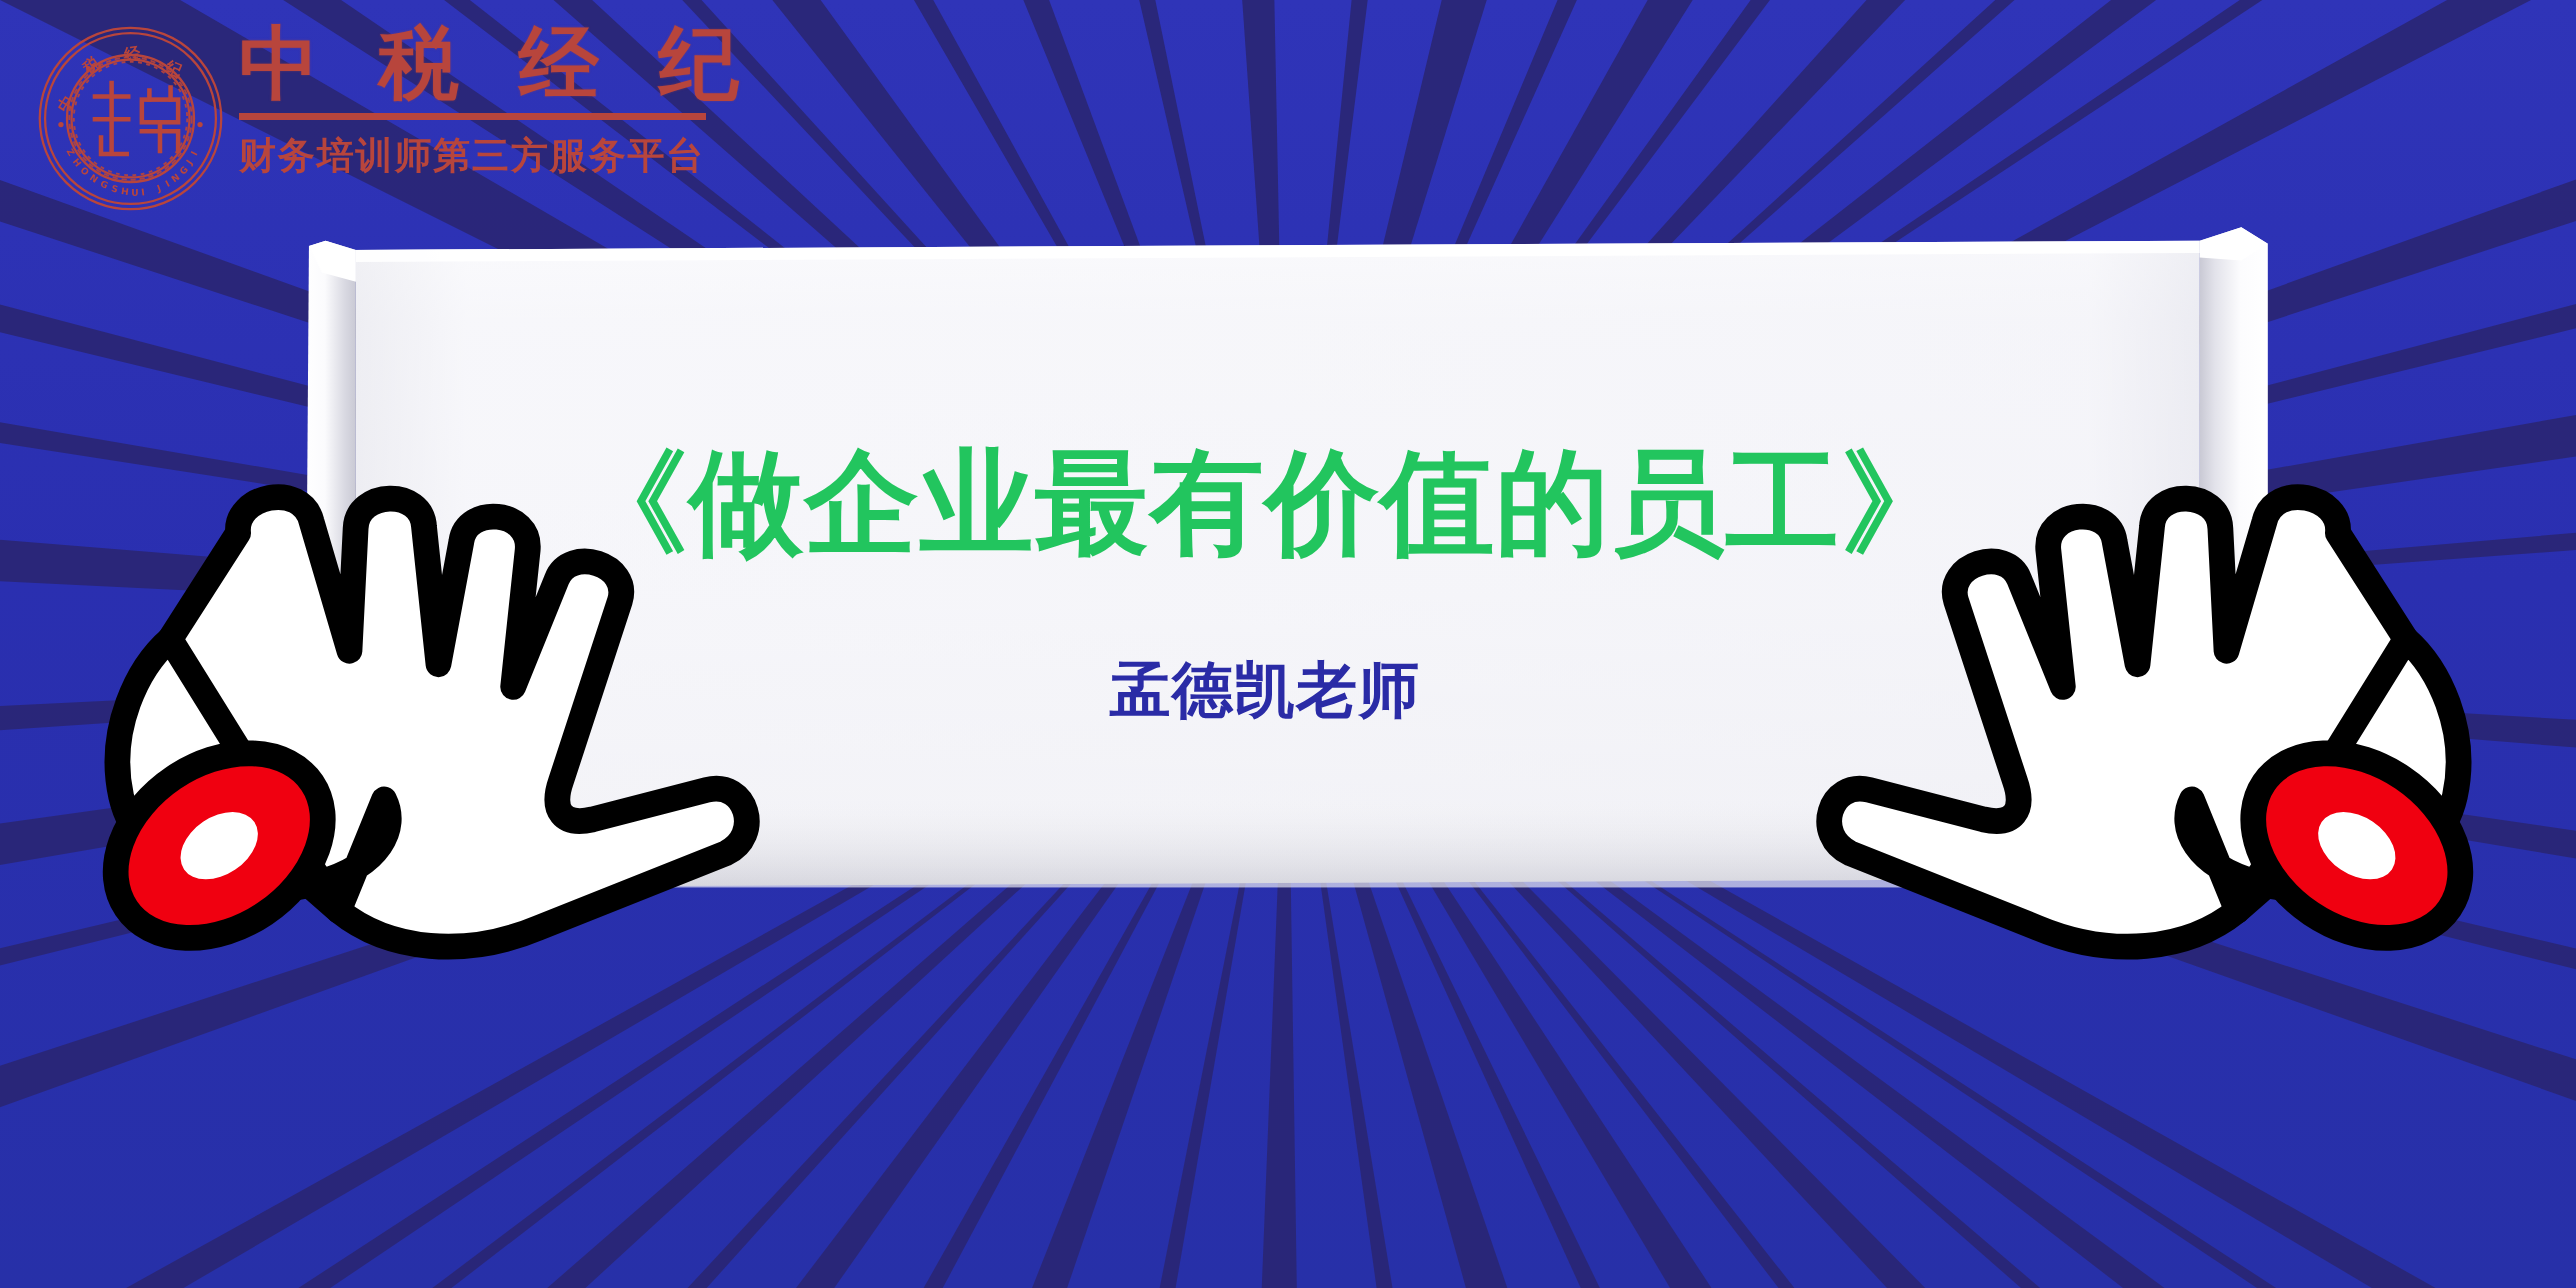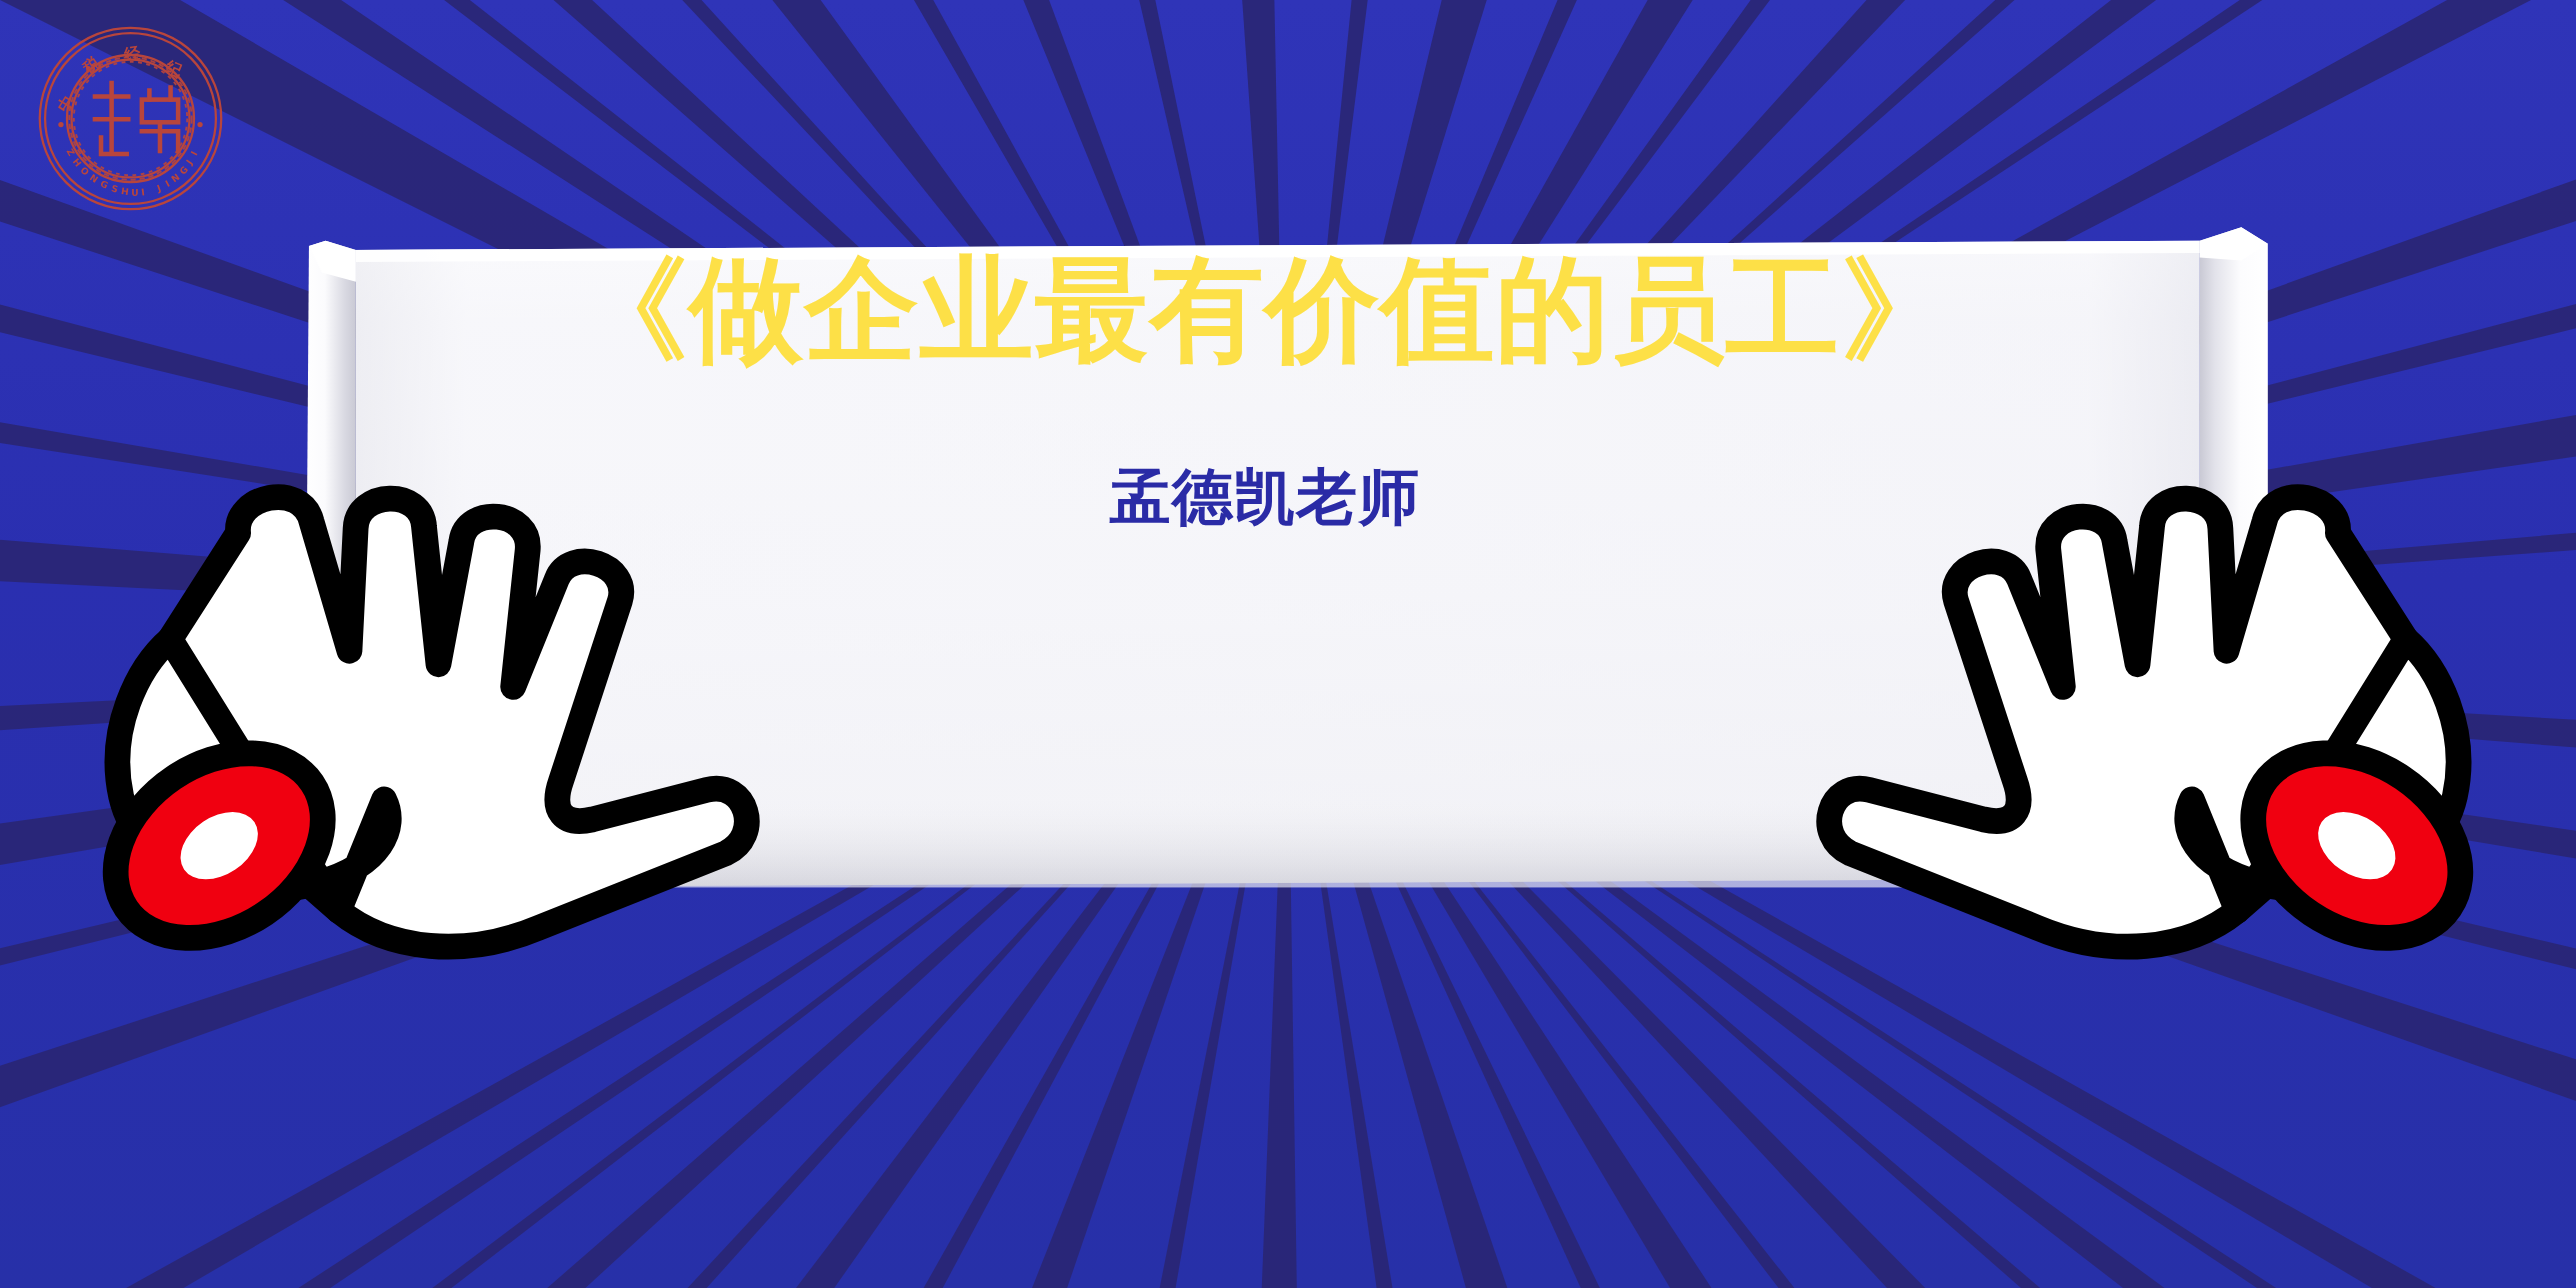--- a/index.html
+++ b/index.html
@@ -97,21 +97,22 @@
     width: 1878px;
     height: 659px;
     z-index: 30;
     display: flex;
     flex-direction: column;
     align-items: center;
     justify-content: flex-start;
     text-align: center;
   }
   #slide-title {
-    color: #fde047;
+    margin-top: 193px;
+    color: #22c55e;
     font-size: 114px;
     font-weight: 700;
     letter-spacing: 0.01em;
     line-height: 1.05;
     white-space: nowrap;
     font-family: "DejaVu Sans", "Liberation Sans", sans-serif;
   }
   #slide-presenter {
     margin-top: 87px;
     color: #2a2ba6;
@@ -257,20 +258,25 @@
         <text transform="translate(174,216) rotate(-28)">I</text>
         <text transform="translate(183,210) rotate(-36)">N</text>
         <text transform="translate(195,200) rotate(-46)">G</text>
         <text transform="translate(205,187) rotate(-56)">J</text>
         <text transform="translate(212,175) rotate(-64)">I</text>
       </g>
       <circle cx="33" cy="133" r="3.5" fill="#b8453c"></circle>
       <circle cx="217" cy="133" r="3.5" fill="#b8453c"></circle>
     </svg>
 
+    <div id="logo-text">
+      <div id="brand-name">中 税 经 纪</div>
+      <div id="brand-rule"></div>
+      <div id="brand-sub">财务培训师第三方服务平台</div>
+    </div>
   </div>
 
   <div id="banner-wrap">
     <svg viewBox="0 0 3402 1701" preserveAspectRatio="none">
       <defs>
         <linearGradient id="paperGrad" x1="0" y1="0" x2="0" y2="1">
           <stop offset="0%" stop-color="#ffffff"></stop>
           <stop offset="12%" stop-color="#f7f7fa"></stop>
           <stop offset="55%" stop-color="#f4f4f8"></stop>
           <stop offset="88%" stop-color="#ededf2"></stop>

